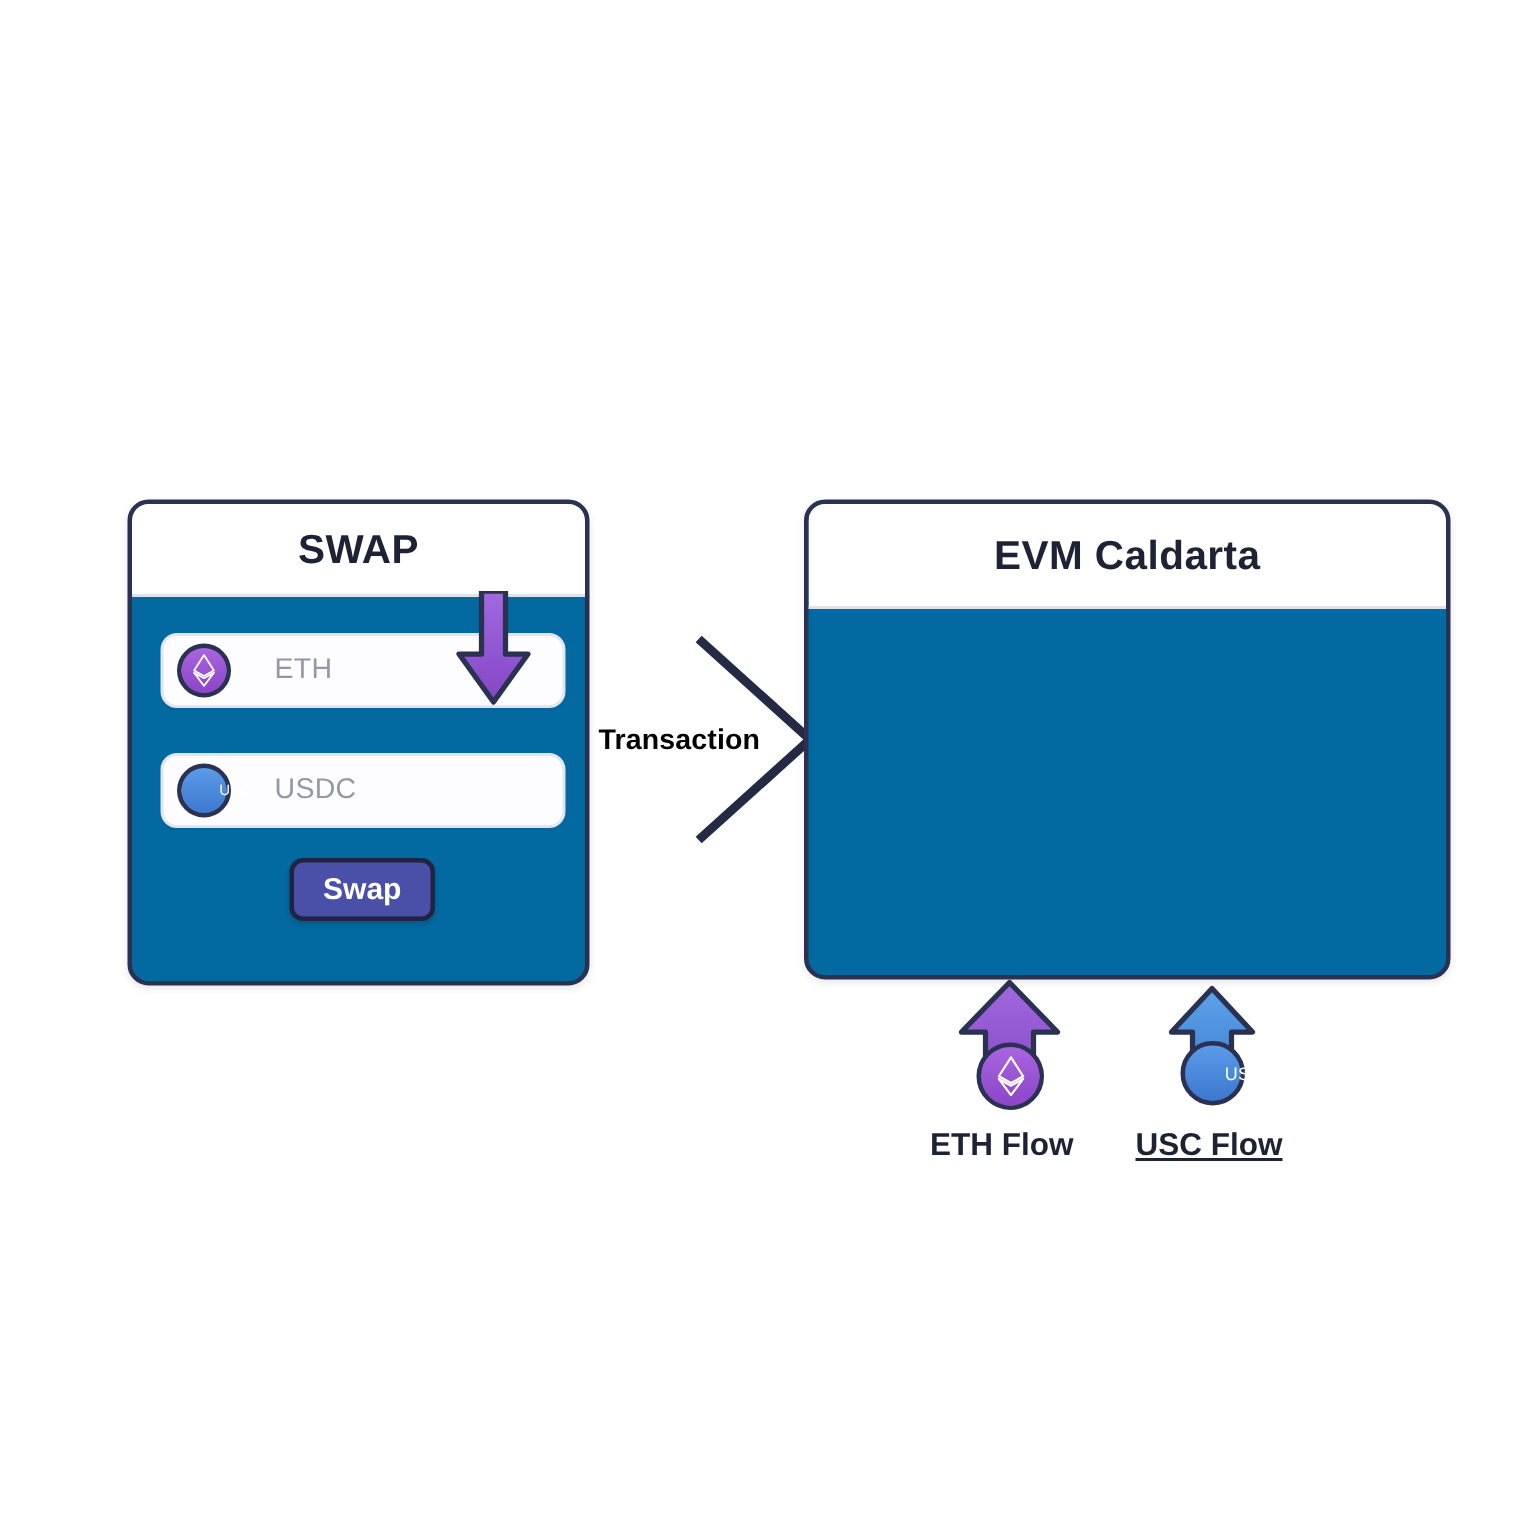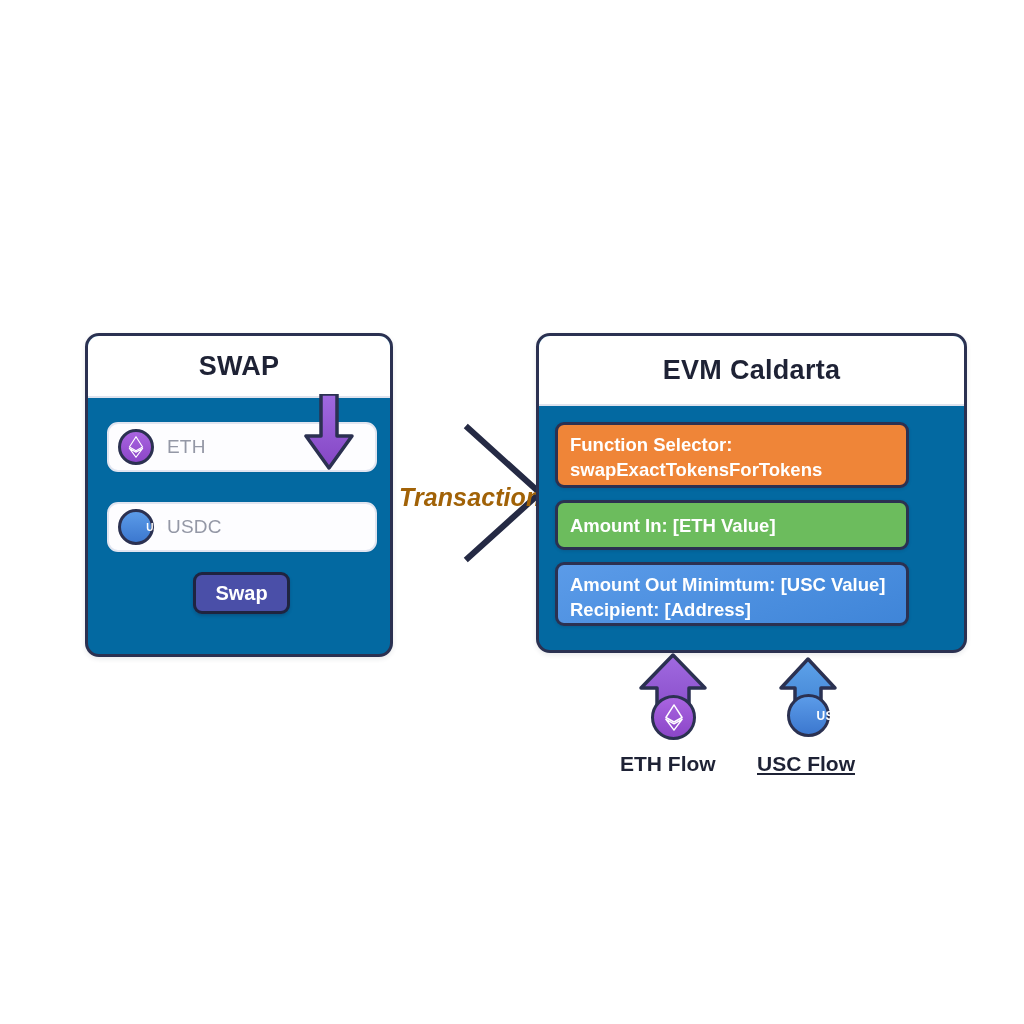--- a/index.html
+++ b/index.html
@@ -33,38 +33,39 @@
   
   #swap-card{left:85px;top:333px;width:308px;height:324px;}
   #swap-card .card-header{height:62px;}
   #swap-body{position:relative;height:calc(100% - 62px);}
 
   .token-row{
     position:absolute;left:19px;width:270px;height:50px;
     background:#fdfdff;border:2px solid #e1e5f0;border-radius:11px;
     box-sizing:border-box;display:flex;align-items:center;
     box-shadow:0 1px 2px rgba(40,45,70,.05);
+    gap:16px;
   }
   #row-eth{top:24px;}
   #row-usdc{top:104px;}
   .token-label{
     font-size:19px;color:#9498a6;margin-left:13px;letter-spacing:.2px;
   }
 
   .badge{
     position:relative;flex:0 0 auto;
     width:36px;height:36px;border-radius:50%;
     border:3px solid #2b3151;box-sizing:border-box;
     margin-left:9px;
     display:flex;align-items:center;justify-content:center;
   }
   .badge-eth{background:linear-gradient(180deg,#a964e0,#8b46c8);}
   .badge-usc{background:linear-gradient(180deg,#5b9be8,#3c78cf);}
   .badge-text{
-    font-size:10px;font-weight:bold;color:#ffffff;letter-spacing:.2px;padding-left:42px;
+    font-size:10px;font-weight:normal;color:#ffffff;letter-spacing:.2px;padding-left:42px;
   }
   .eth-glyph{width:18px;height:22px;display:block;}
 
   
   #swap-down-arrow{
     position:absolute;left:214px;top:-4px;width:54px;height:78px;
     z-index:5;pointer-events:none;
   }
 
   #swap-button{
@@ -90,21 +91,21 @@
   }
   #field-selector{top:16px;height:66px;background:#ef8538;}
   #field-amount-in{top:94px;height:50px;background:#6cbc5d;display:flex;align-items:center;}
   #field-amount-out{top:156px;height:64px;background:linear-gradient(160deg,#5b9be8,#3f85d8);}
   .field-line{display:block;white-space:nowrap;}
 
   
   #transaction-arrow{position:absolute;left:462px;top:422px;width:84px;height:142px;}
   #transaction-label{
     position:absolute;left:399px;top:483px;
-    font-size:25px;font-weight:bold;color:#a16207;letter-spacing:.1px;font-style:italic;
+    font-size:19px;font-weight:bold;color:#000000;letter-spacing:.1px;
   }
 
   
   .flow{position:absolute;}
   #flow-eth{left:637px;top:652px;width:72px;height:88px;}
   #flow-usc{left:777px;top:656px;width:62px;height:80px;}
   .flow-badge{
     position:absolute;border-radius:50%;border:3px solid #2b3151;
     box-sizing:border-box;display:flex;align-items:center;justify-content:center;
   }
@@ -171,36 +172,20 @@
   </div>
 
   <svg id="transaction-arrow" viewBox="0 0 84 142">
     <path d="M6,6 L78,71 L6,136" fill="none" stroke="#252a44" stroke-width="6" stroke-linejoin="miter" stroke-linecap="square"></path>
   </svg>
   <div id="transaction-label">Transaction</div>
 
   <div class="card" id="evm-card">
     <div class="card-header">
       <div class="card-title">EVM Caldarta</div>
-    </div>
-    <div id="evm-body">
-
-      <div class="field" id="field-selector">
-        <span class="field-line">Function Selector:</span>
-        <span class="field-line">swapExactTokensForTokens</span>
-      </div>
-
-      <div class="field" id="field-amount-in">
-        <span class="field-line">Amount In: [ETH Value]</span>
-      </div>
-
-      <div class="field" id="field-amount-out">
-        <span class="field-line">Amount Out Minimtum: [USC Value]</span>
-        <span class="field-line">Recipient: [Address]</span>
-      </div>
     </div>
   </div>
 
   <div class="flow" id="flow-eth">
     <svg viewBox="0 0 72 88" width="72" height="88">
       <path d="M36,3 L68,36 L52,36 L52,76 L20,76 L20,36 L4,36 Z" fill="url(#gpurple2)" stroke="#2b3151" stroke-width="3.5" stroke-linejoin="round"></path>
       <defs>
         <linearGradient id="gpurple2" x1="0" y1="0" x2="0" y2="1">
           <stop offset="0" stop-color="#a06ae0"></stop>
           <stop offset="1" stop-color="#8446c4"></stop>

